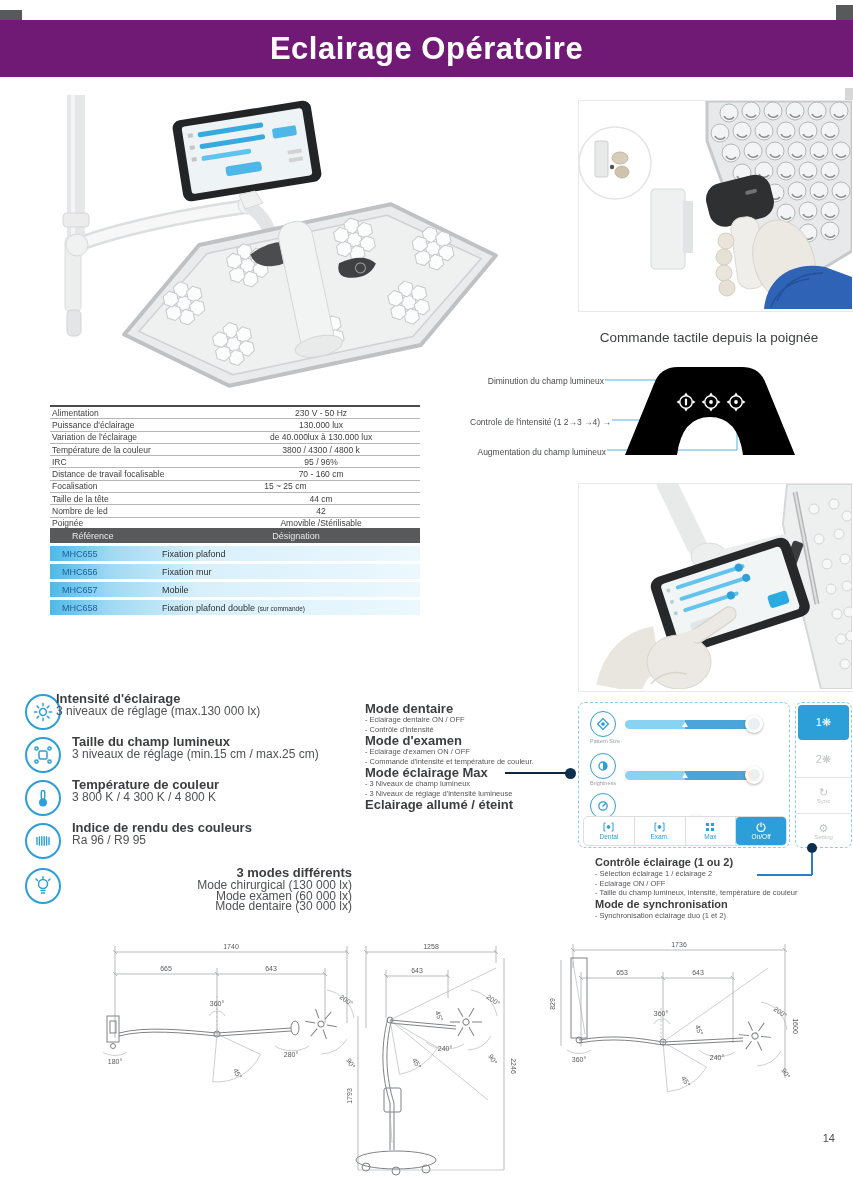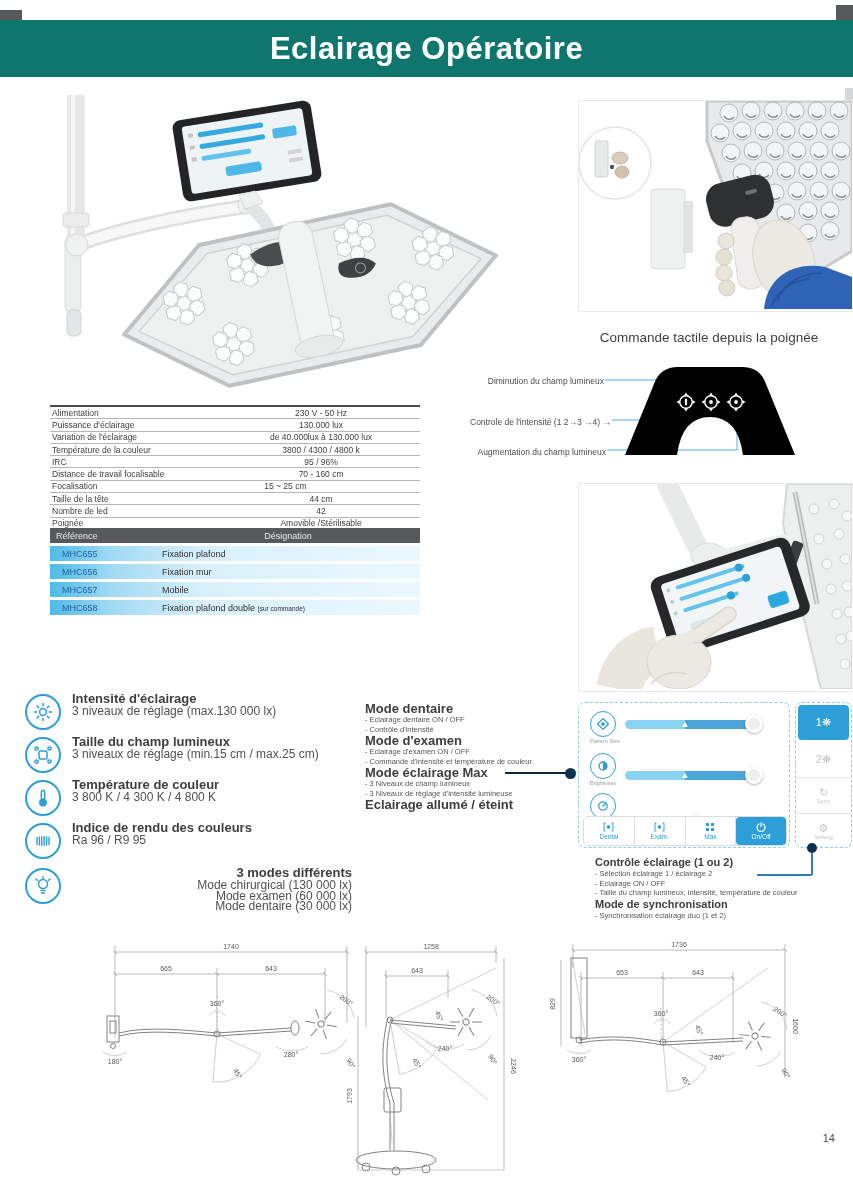--- a/index.html
+++ b/index.html
@@ -1,38 +1,38 @@
 <!DOCTYPE html>
 <html><head>
 <meta charset="utf-8">
 <style>
   html,body{margin:0;padding:0;background:#ffffff;}
   .page{position:relative;width:853px;height:1200px;background:#fff;overflow:hidden;
         font-family:"Liberation Sans", sans-serif;color:#414042;}
   .abs{position:absolute;}
   
   .corner{background:#58595b;}
-  .header-band{left:0;top:20px;width:853px;height:57px;background:#0f766e;}
+  .header-band{left:0;top:20px;width:853px;height:57px;background:#701a75;}
   .header-title{width:100%;text-align:center;line-height:57px;font-size:31px;font-weight:bold;color:#ffffff;letter-spacing:.5px;}
   .edge-strip{right:0;top:88px;width:8px;height:214px;background:#d6d7d8;}
   
   .photo{background:#fff;}
   .photo2{border:1px solid #e8e9ea;}
   
   .handle-title{left:565px;top:330px;width:288px;text-align:center;font-size:13.5px;color:#3f4041;}
   .hlabel{font-size:8.5px;color:#4b4c4e;text-align:right;}
   
   .spec-table{left:50px;top:405px;width:370px;border-top:2px solid #4a4b4d;font-size:8.5px;}
   .spec-row{display:flex;height:11.3px;align-items:center;border-bottom:1px solid #b4b6b8;}
   .spec-label{flex:0 0 46%;padding-left:2px;}
   .spec-value{flex:1;text-align:center;}
   
   .ref-header{left:50px;top:528px;width:370px;height:15px;background:#58595b;color:#e8e9ea;
               font-size:9px;display:flex;align-items:center;}
-  .ref-header .c1{flex:0 0 100px;padding-left:6px;}
+  .ref-header .c1{flex:0 0 100px;padding-left:22px;}
   .ref-header .c2{flex:1;text-align:center;}
   .ref-row{width:370px;height:15px;display:flex;align-items:center;font-size:9px;
            background:linear-gradient(90deg,#4fb9e8 0px,#9fd9f3 60px,#d8f0fb 150px,#ecf8fe 100%);}
   .ref-row .c1{flex:0 0 100px;padding-left:12px;color:#1c5f9e;font-weight:normal;}
   .ref-row .c2{flex:1;color:#2f3031;}
   .ref-note{font-size:6.5px;color:#2f3031;}
   
   .feat-icon{width:32px;height:32px;border:2px solid #2d9fd8;border-radius:50%;
              display:flex;align-items:center;justify-content:center;background:#fff;}
   .feat-title{font-size:13px;font-weight:bold;color:#3d3e40;line-height:14px;}
@@ -354,21 +354,21 @@
   <div class="abs" style="left:25px;top:694px;">
     <div class="feat-icon">
         <svg width="20" height="20" viewBox="0 0 20 20">
           <g stroke="#2d9fd8" stroke-width="1.5" fill="none" stroke-linecap="round">
             <circle cx="10" cy="10" r="3.4"></circle>
             <path d="M10,1.5 V3.8 M10,16.2 V18.5 M1.5,10 H3.8 M16.2,10 H18.5 M4,4 L5.6,5.6 M14.4,14.4 L16,16 M16,4 L14.4,5.6 M5.6,14.4 L4,16"></path>
           </g>
         </svg>
       </div>
   </div>
-  <div class="abs" style="left:72px;top:692px;width:280px;">
+  <div class="abs" style="left:56px;top:692px;width:280px;">
     <div class="feat-title">Intensité d'éclairage</div>
     <div class="feat-line">3 niveaux de réglage (max.130 000 lx)</div>
   </div>
 
   <div class="abs" style="left:25px;top:737px;">
     <div class="feat-icon">
         <svg width="20" height="20" viewBox="0 0 20 20">
           <g stroke="#2d9fd8" stroke-width="1.5" fill="none">
             <rect x="6" y="6" width="8" height="8" rx="1.5"></rect>
             <circle cx="3.5" cy="3.5" r="1.6"></circle>

